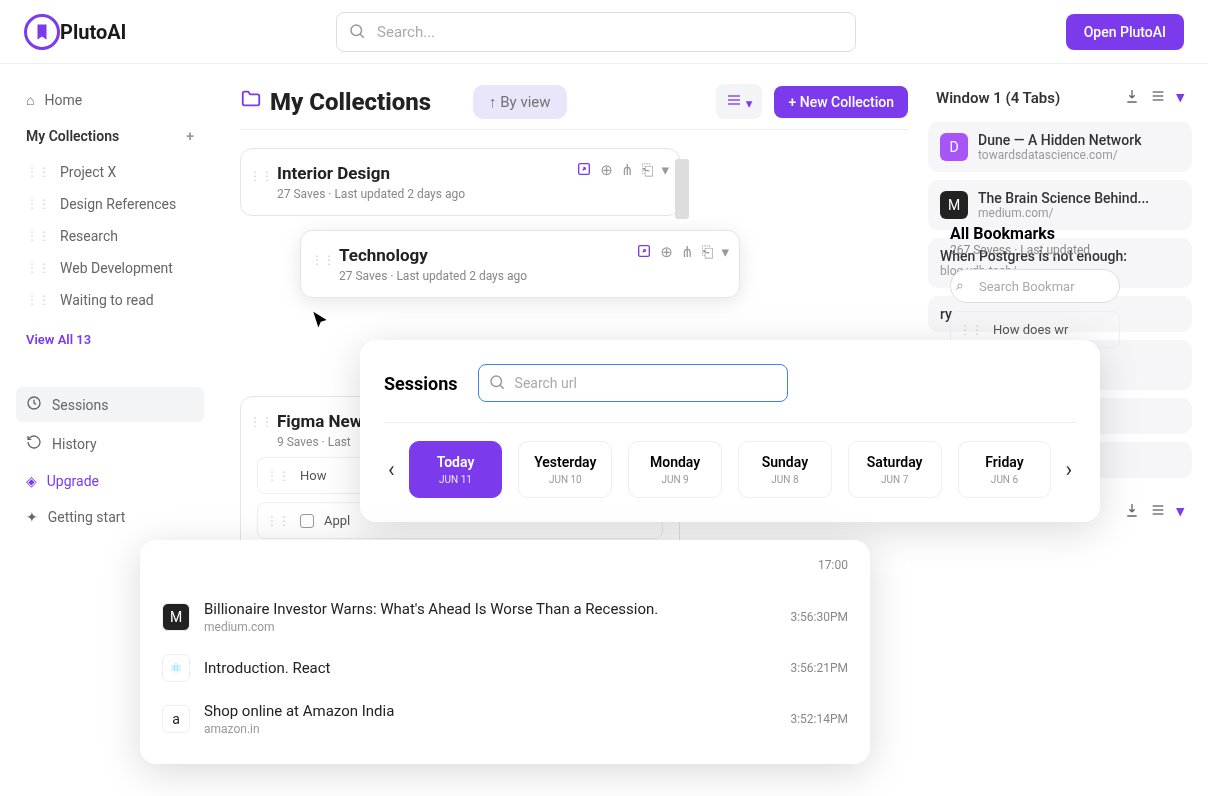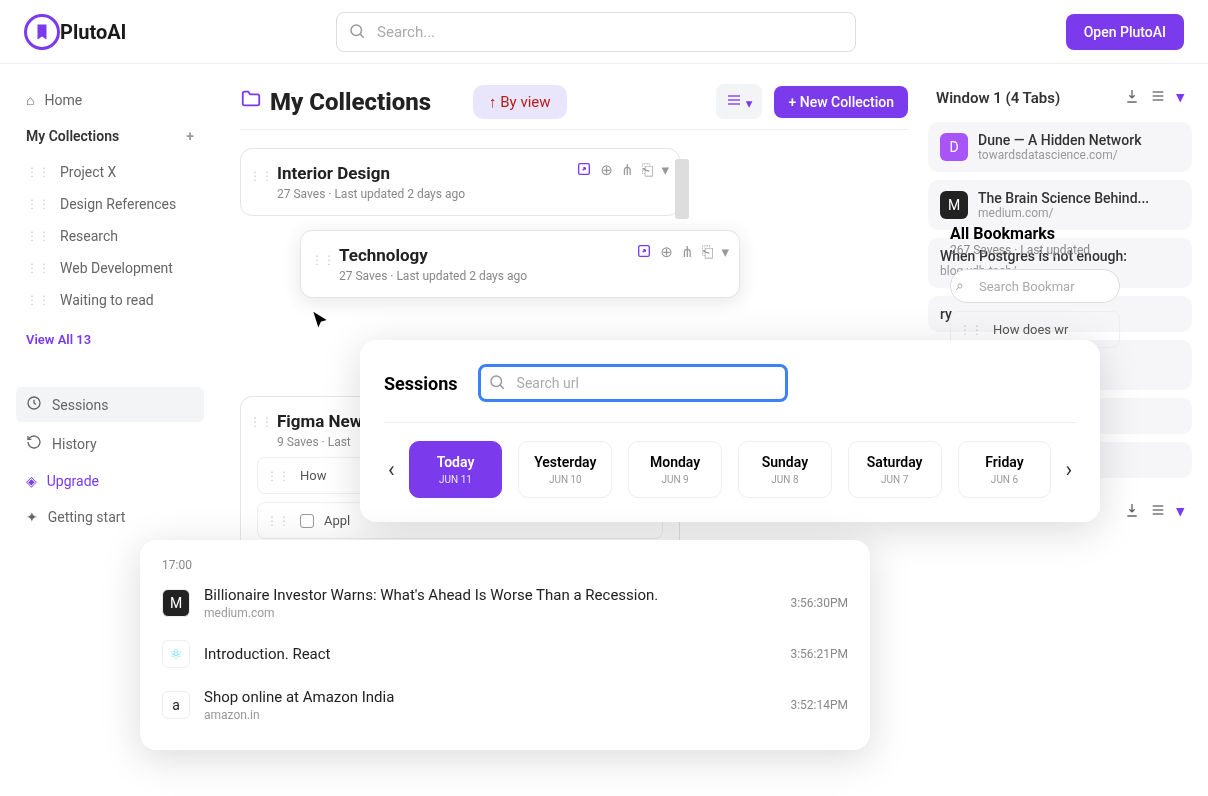--- a/index.html
+++ b/index.html
@@ -17,21 +17,21 @@
 .sidebar { width:220px; padding:20px 16px; display:flex; flex-direction:column; gap:4px; }
 .nav-item { display:flex; align-items:center; gap:10px; padding:8px 10px; border-radius:6px; color:#666; font-size:14px; cursor:pointer; }
 .nav-item.active { background:#f3f4f6; }
 .nav-header { display:flex; justify-content:space-between; align-items:center; padding:8px 10px; font-weight:600; color:#333; font-size:14px; }
 .coll-item { display:flex; align-items:center; gap:10px; padding:8px 10px; color:#666; font-size:14px; cursor:pointer; }
 .drag-handle { color:#ccc; font-size:12px; }
 .view-all { color:#7c3aed; font-size:13px; font-weight:600; padding:12px 10px; cursor:pointer; }
 .main { flex:1; padding:20px; position:relative; }
 .page-head { display:flex; align-items:center; gap:12px; margin-bottom:10px; flex-wrap:wrap; }
 .page-title { font-size:24px; font-weight:800; color:#222; display:flex; align-items:center; gap:8px; }
-.byview { background:#e9e6fb; color:#b91c1c; padding:8px 16px; border-radius:10px; font-size:15px; cursor:pointer; margin-left:30px; }
+.byview { background:#e9e6fb; color:#737373; padding:8px 16px; border-radius:10px; font-size:15px; cursor:pointer; margin-left:30px; }
 .sort-btn { background:#f3f4f6; border:none; padding:8px 10px; border-radius:8px; color:#7c3aed; cursor:pointer; margin-left:auto; }
 .new-coll { background:#7c3aed; color:#fff; border:none; padding:8px 14px; border-radius:8px; font-size:14px; font-weight:500; cursor:pointer; }
 .divider { border-top:1px solid #eee; margin:10px 0 18px; }
 .card { background:#fff; border:1px solid #e5e5e5; border-radius:12px; padding:14px 16px; position:relative; }
 .card-title { font-weight:700; font-size:17px; color:#222; margin-bottom:4px; }
 .card-meta { font-size:12px; color:#888; }
 .card-actions { position:absolute; right:10px; top:12px; display:flex; gap:8px; color:#7c3aed; }
 .card-actions span { cursor:pointer; font-size:15px; }
 .floating-tech { position:absolute; left:300px; top:230px; width:440px; background:#fff; border:1px solid #e5e5e5; border-radius:12px; padding:14px 16px; box-shadow:0 4px 20px rgba(0,0,0,0.1); z-index:5; }
 .cursor { position:absolute; left:310px; top:310px; z-index:6; }
@@ -42,31 +42,31 @@
 .win-head .icons { margin-left:auto; display:flex; gap:10px; color:#666; }
 .tab-item { background:#f6f6f8; border-radius:10px; padding:10px 12px; margin-bottom:8px; }
 .tab-title { font-size:14px; color:#333; font-weight:500; white-space:nowrap; overflow:hidden; text-overflow:ellipsis; }
 .tab-url { font-size:12px; color:#999; }
 .tab-row { display:flex; gap:10px; align-items:center; }
 .favicon { width:28px; height:28px; border-radius:6px; display:flex; align-items:center; justify-content:center; font-size:14px; flex:0 0 28px; }
 .sessions-pop { position:absolute; left:360px; top:340px; width:740px; background:#fff; border-radius:16px; box-shadow:0 8px 40px rgba(0,0,0,0.15); padding:24px; z-index:10; }
 .sess-head { display:flex; align-items:center; gap:20px; margin-bottom:20px; }
 .sess-title { font-size:18px; font-weight:700; }
 .sess-search { flex:0 0 310px; position:relative; }
-.sess-search input { width:100%; height:38px; border:3px solid #3b82f6; border-radius:8px; padding:0 12px 0 36px; font-size:14px; }
+.sess-search input { width:100%; height:38px; border:1px solid #3b82f6; border-radius:8px; padding:0 12px 0 36px; font-size:14px; }
 .sess-search .sicon { position:absolute; left:10px; top:9px; color:#999; }
 .days { display:flex; gap:10px; align-items:center; }
 .day-card { flex:1; border:1px solid #eee; border-radius:10px; padding:12px 8px; text-align:center; cursor:pointer; }
 .day-card.active { background:#7c3aed; color:#fff; border-color:#7c3aed; }
 .day-label { font-size:14px; font-weight:600; }
 .day-date { font-size:10px; color:#999; margin-top:4px; }
 .day-card.active .day-date { color:#e9e6fb; }
 .nav-arrow { font-size:22px; color:#333; cursor:pointer; padding:0 4px; }
 .history-pop { position:absolute; left:140px; top:540px; width:730px; background:#fff; border-radius:16px; box-shadow:0 8px 40px rgba(0,0,0,0.15); padding:18px 22px; z-index:11; }
-.time-lbl { font-size:12px; color:#888; margin-bottom:4px; }
+.time-lbl { font-size:12px; color:#888; margin-bottom:18px;text-align:right; }
 .hist-row { display:flex; align-items:center; gap:14px; padding:10px 0; }
 .hist-text { flex:1; }
 .hist-title { font-size:15px; color:#222; }
 .hist-url { font-size:12px; color:#999; margin-top:2px; }
 .hist-time { font-size:12px; color:#888; }
 .all-bm { position:absolute; left:730px; top:160px; width:170px; }
 .all-bm-title { font-weight:700; font-size:16px; }
 .all-bm-meta { font-size:12px; color:#888; white-space:nowrap; overflow:hidden; }
 .bm-search { margin-top:12px; }
 .bm-search input { width:100%; height:34px; border:1px solid #ddd; border-radius:17px; padding:0 8px 0 28px; font-size:13px; }

